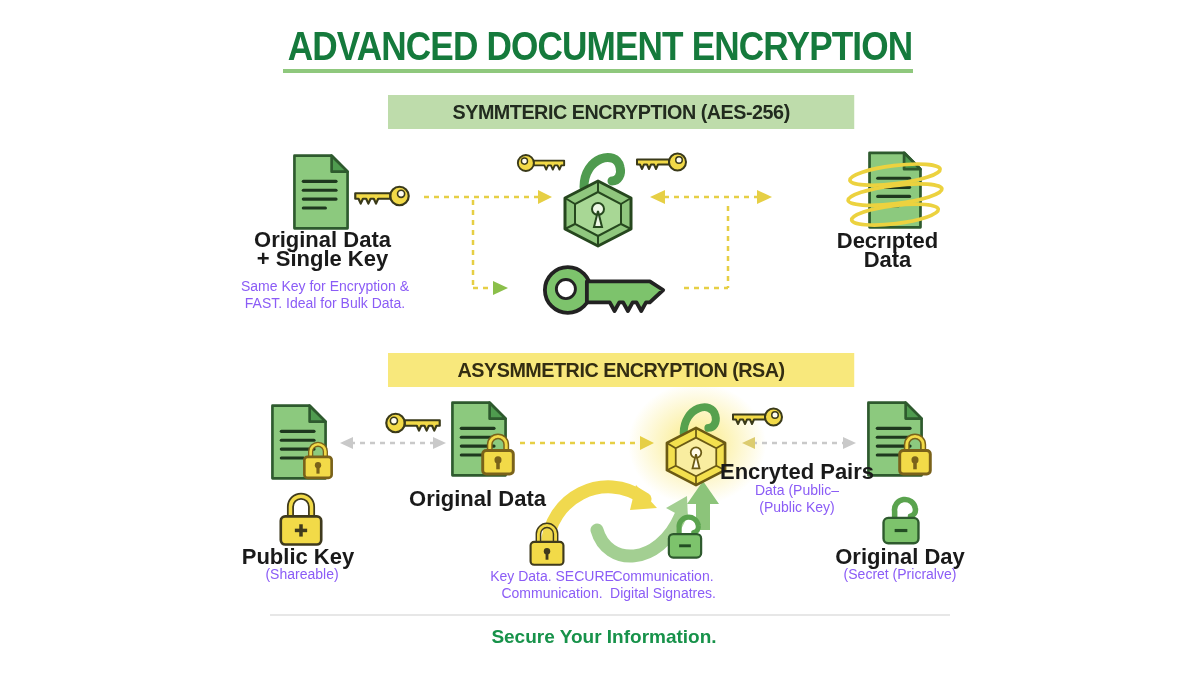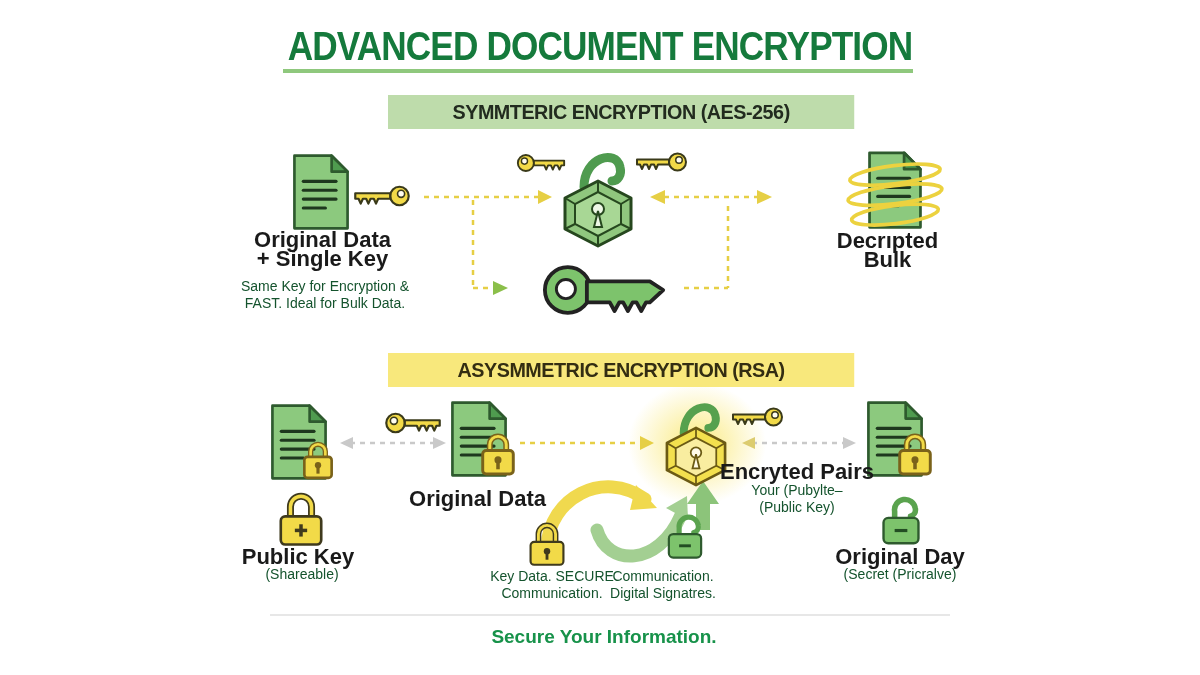--- a/index.html
+++ b/index.html
@@ -14,21 +14,21 @@
     letter-spacing:-1px;transform:scaleX(.88);transform-origin:600px 0;
   }
   .title-underline{left:283px;top:69px;width:630px;height:4px;background:#8fc87d;}
   .banner{
     left:352px;width:496px;height:34px;line-height:34px;font-size:21px;font-weight:bold;
     letter-spacing:-0.5px;transform:scaleX(.94);transform-origin:600px 0;
   }
   .banner-sym{top:95px;background:#bedcab;color:#222b1f;}
   .banner-asym{top:353px;background:#f8e87c;color:#332d12;}
   .lbl{font-size:22px;font-weight:bold;color:#1a1a1a;line-height:19px;}
-  .sub{font-size:14px;color:#14532d;line-height:17px;}
+  .sub{font-size:14px;color:#8b5cf6;line-height:17px;}
   .divider{left:270px;top:614px;width:680px;height:2px;background:#e7e7e7;}
   .footer{left:0;top:626px;width:1208px;font-size:19px;font-weight:bold;color:#17924a;}
   .glow{
     left:628px;top:383px;width:138px;height:122px;border-radius:50%;
     background:radial-gradient(closest-side,rgba(250,233,120,.95),rgba(250,233,120,0));
   }
   svg{display:block;overflow:visible;}
   .z1{z-index:1;} .z2{z-index:2;} .z3{z-index:3;}
 </style>
 </head>
@@ -147,21 +147,21 @@
         <line x1="13" y1="50" x2="48" y2="50"></line>
           <line x1="13" y1="60" x2="36" y2="60"></line>
       </g>
     </g>
     <g fill="none" stroke="#ecd23f" stroke-width="4">
       <ellipse cx="55" cy="28" rx="50" ry="10" transform="rotate(-7 55 28)"></ellipse>
       <ellipse cx="55" cy="50" rx="52" ry="10" transform="rotate(-7 55 50)"></ellipse>
       <ellipse cx="55" cy="72" rx="48" ry="10" transform="rotate(-7 55 72)"></ellipse>
     </g>
   </svg>
-  <div class="abs lbl ctr z3" style="left:820px;top:231px;width:135px">Decrıpted Bulk</div>
+  <div class="abs lbl ctr z3" style="left:820px;top:231px;width:135px">Decrıpted Data</div>
 
   <div class="abs z2" style="left:268px;top:403px;width:62px;height:80px">
     <svg width="62" height="78" viewBox="0 0 70 88">
       <path d="M5 3 H47 L65 21 V85 H5 Z" fill="#8cc97e" stroke="#2e5a2e" stroke-width="3" stroke-linejoin="round"></path>
       <path d="M47 3 L65 21 H47 Z" fill="#4f9b4f" stroke="#2e5a2e" stroke-width="3" stroke-linejoin="round"></path>
       <g stroke="#1e381e" stroke-width="3.5" stroke-linecap="round">
         <line x1="15" y1="32" x2="52" y2="32"></line>
           <line x1="15" y1="42" x2="52" y2="42"></line>
         <line x1="15" y1="52" x2="52" y2="52"></line>
           <line x1="15" y1="62" x2="40" y2="62"></line>
@@ -229,21 +229,21 @@
     <path d="M42 66 L46 82 H38 Z" fill="#fffbe8" stroke="#6b5a14" stroke-width="2"></path>
   </svg>
 
   <svg class="abs z2" style="left:730px;top:405px;transform:scaleX(-1)" width="55" height="24" viewBox="0 0 110 46">
     <circle cx="23" cy="23" r="17" fill="#f2da48" stroke="#3a3a1a" stroke-width="4"></circle>
     <circle cx="20" cy="19" r="6.5" fill="#fffdf0" stroke="#3a3a1a" stroke-width="3"></circle>
     <path d="M40 18 H104 V28 H98 L94 37 90 28 H84 L80 37 76 28 H70 L66 37 62 28 H40 Z" fill="#f2da48" stroke="#3a3a1a" stroke-width="4" stroke-linejoin="round"></path>
   </svg>
 
   <div class="abs lbl ctr z3" style="left:712px;top:462px;width:170px">Encryted Pairs</div>
-  <div class="abs sub ctr z3" style="left:712px;top:482px;width:170px">Your (Pubylte–</div>
+  <div class="abs sub ctr z3" style="left:712px;top:482px;width:170px">Data (Public–</div>
   <div class="abs sub ctr z3" style="left:712px;top:499px;width:170px">(Public Key)</div>
 
   <div class="abs z2" style="left:863px;top:400px;width:64px;height:80px">
     <svg width="64" height="78" viewBox="0 0 70 88">
       <path d="M5 3 H47 L65 21 V85 H5 Z" fill="#8cc97e" stroke="#2e5a2e" stroke-width="3" stroke-linejoin="round"></path>
       <path d="M47 3 L65 21 H47 Z" fill="#4f9b4f" stroke="#2e5a2e" stroke-width="3" stroke-linejoin="round"></path>
       <g stroke="#1e381e" stroke-width="3.5" stroke-linecap="round">
         <line x1="15" y1="32" x2="52" y2="32"></line>
           <line x1="15" y1="42" x2="52" y2="42"></line>
         <line x1="15" y1="52" x2="52" y2="52"></line>

